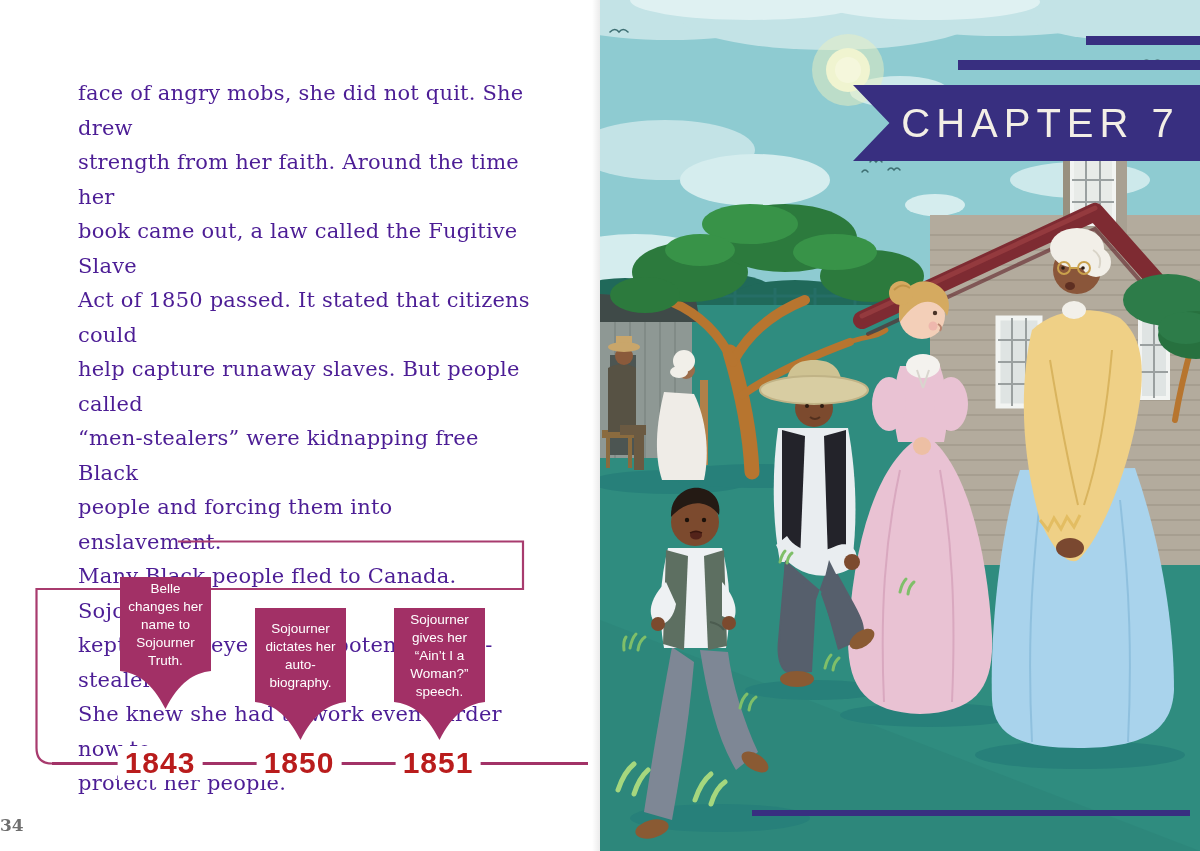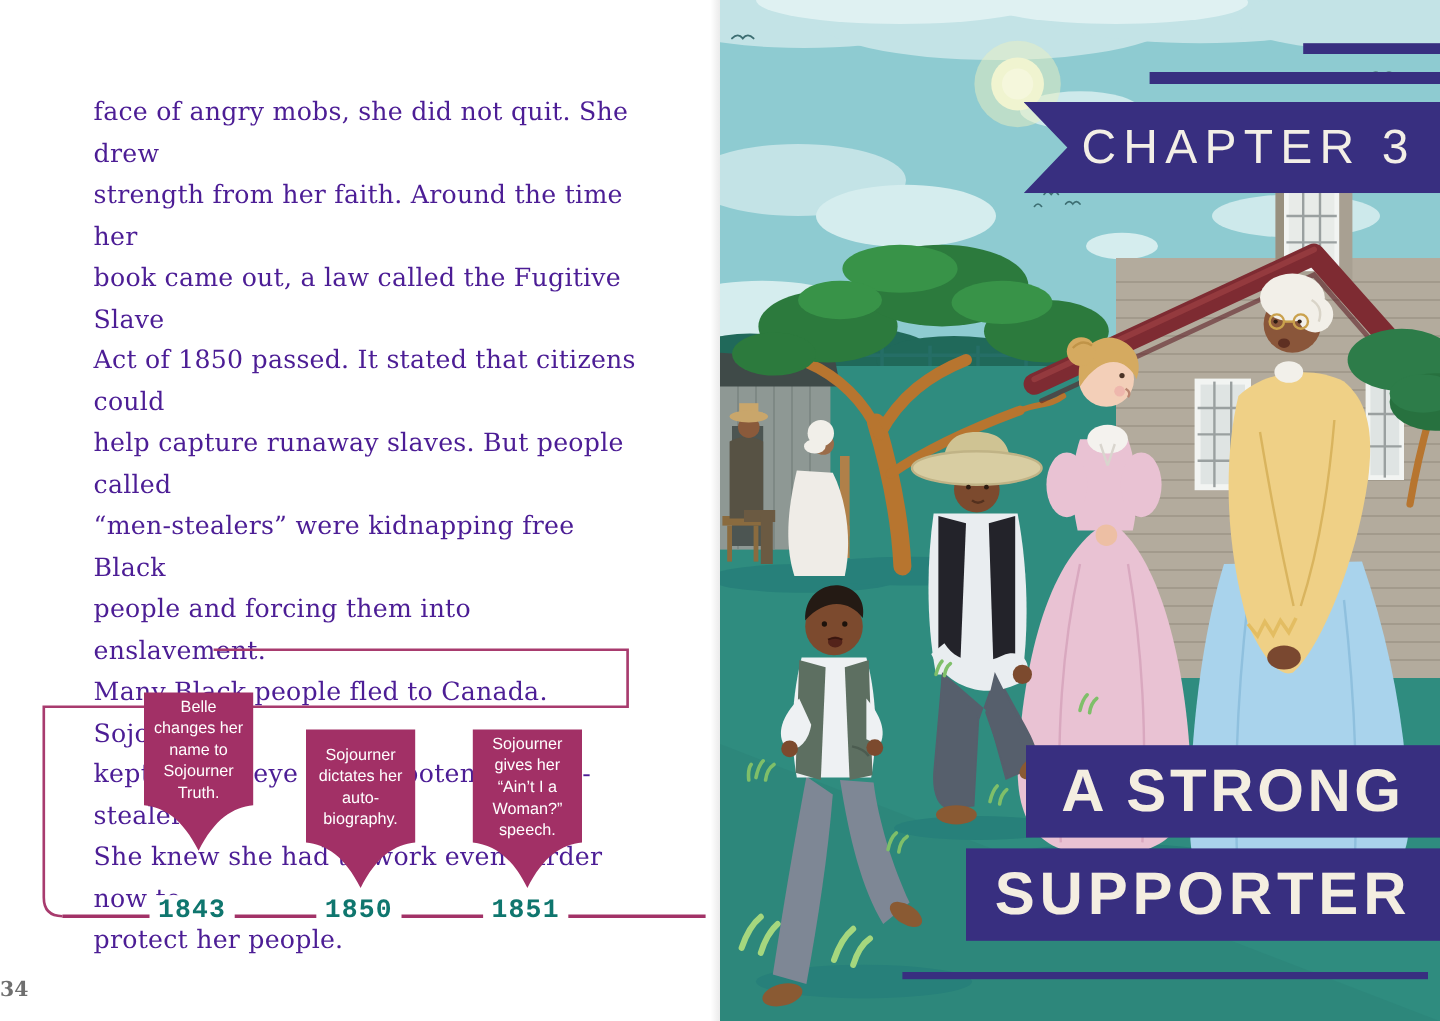--- a/index.html
+++ b/index.html
@@ -15,22 +15,22 @@
                clip-path:polygon(0 0,100% 0,83% 50%,100% 100%,0 100%);
                color:#ffffff;font-weight:700;font-size:30px;letter-spacing:.5px;
                line-height:47px;padding-left:72px;box-sizing:border-box;}
   .pennant{position:absolute;width:97px;height:145px;}
   .pennant svg{position:absolute;left:0;top:0;}
   .pennant-text{position:absolute;left:3px;top:2px;width:91px;height:96px;
                 display:flex;align-items:center;justify-content:center;text-align:center;
                 color:#ffffff;font-size:13.5px;line-height:1.32;white-space:pre-line;}
   .p1{left:117px;top:575px;} .p2{left:252px;top:606px;} .p3{left:391px;top:606px;}
   .year{position:absolute;top:746px;transform:translateX(-50%);background:#ffffff;
-        padding:0 7px;font-family:Liberation Mono, monospace;font-weight:700;font-size:22px;
-        color:#0f766e;letter-spacing:1px;}
+        padding:0 7px;font-family:Liberation Sans, sans-serif;font-weight:700;font-size:30px;
+        color:#b91c1c;letter-spacing:1px;}
   .y1{left:160px;} .y2{left:299px;} .y3{left:438px;}
   .page-number{position:absolute;left:0;top:803px;width:716px;text-align:left;
                font-family:"DejaVu Serif",serif;font-weight:700;font-size:17px;color:#6f6f6f;margin-top:12px;}
   .gutter{position:absolute;left:592px;top:0;width:8px;height:851px;
           background:linear-gradient(to right,rgba(0,0,0,0),rgba(0,0,0,.08));}
   
   .right-page{position:absolute;left:600px;top:0;width:600px;height:851px;overflow:hidden;}
   .illustration{position:absolute;left:0;top:0;}
   .bar{position:absolute;background:#382f80;z-index:2;}
   .bar-top1{left:486px;top:36px;width:114px;height:9px;}
@@ -394,19 +394,17 @@
         </g>
         <g stroke="#a5d77e" stroke-width="5">
           <path d="M18,790 q6,-18 16,-26 M34,794 q5,-16 14,-24"></path>
           <path d="M95,800 q6,-18 16,-26 M111,804 q5,-16 14,-22"></path>
         </g>
       </g>
     </svg>
 
     <div class="bar bar-top1"></div>
     <div class="bar bar-top2"></div>
-    <div class="chapter-banner">CHAPTER 3</div>
-    <div class="title-bar title-a">A STRONG</div>
-    <div class="title-bar title-b">SUPPORTER</div>
+    <div class="chapter-banner">CHAPTER 7</div>
     <div class="bar bottom-line"></div>
   </div>
 
 </div>
 
 </body></html>

